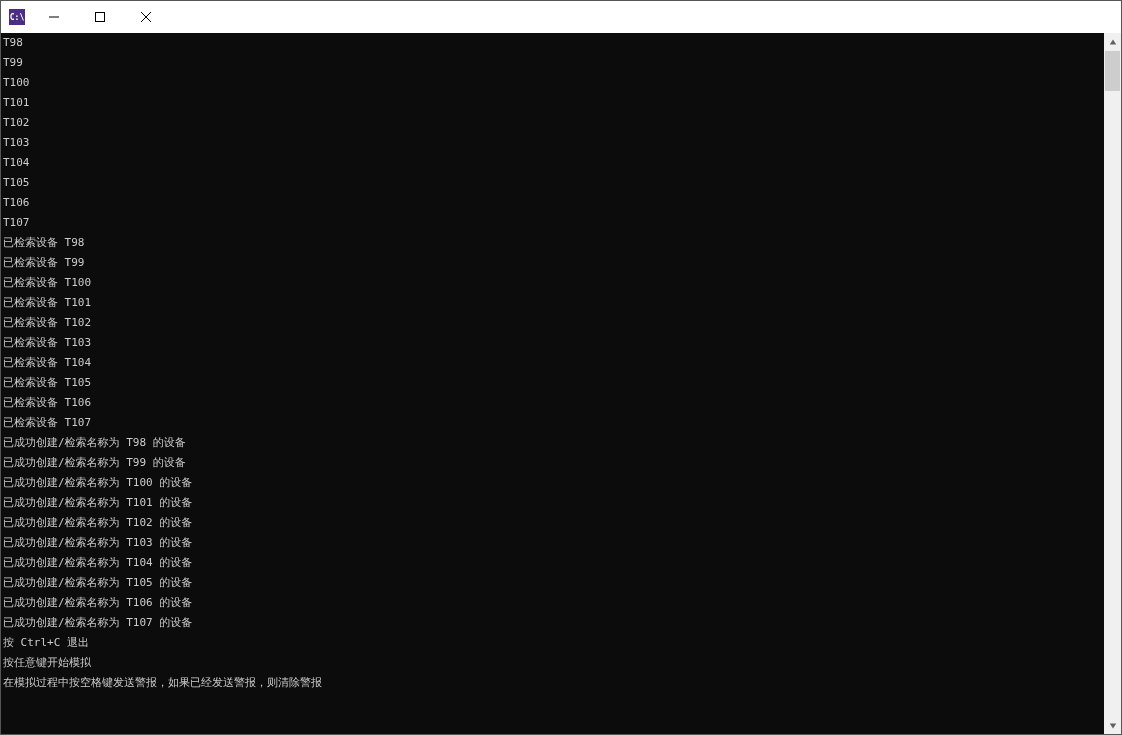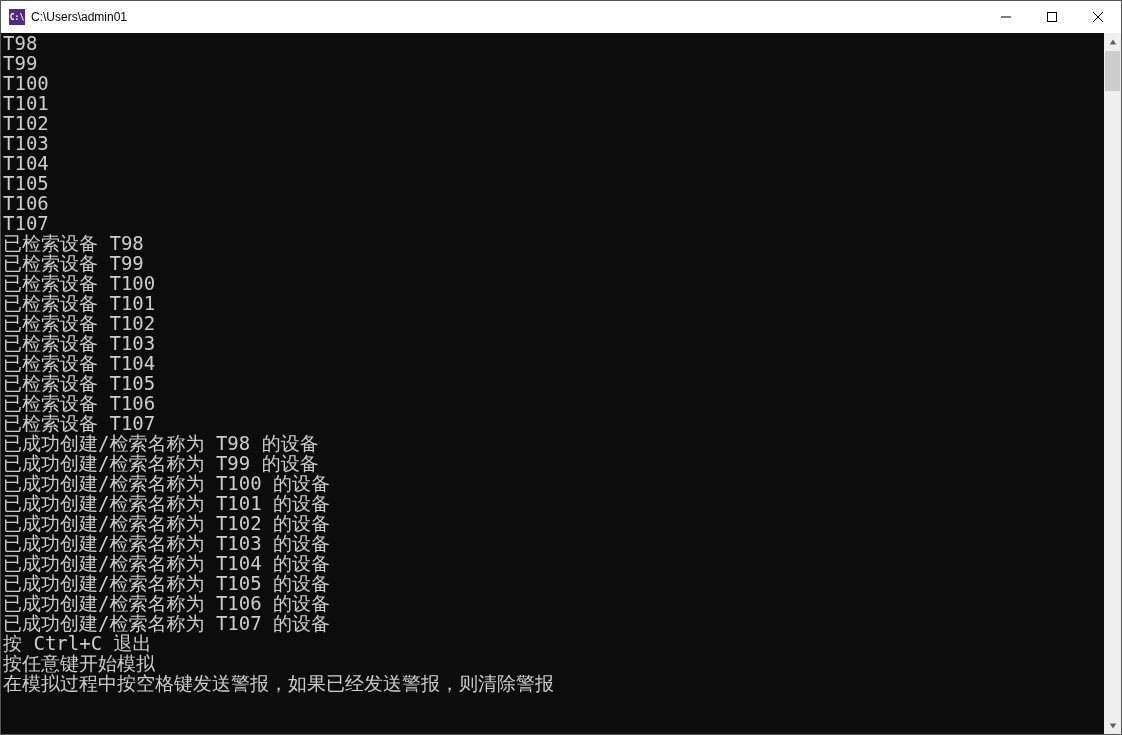--- a/index.html
+++ b/index.html
@@ -71,21 +71,21 @@
       display: flex;
       background: #0c0c0c;
       overflow: hidden;
       position: relative;
     }
     .console {
       flex: 1;
       background: #0c0c0c;
       color: #cccccc;
       font-family: "NSimSun", "SimSun", "Consolas", monospace;
-      font-size: 19px;
+      font-size: 11px;
       line-height: 20px;
       padding: 0 0 0 2px;
       overflow: hidden;
       white-space: pre;
     }
     .console-line {
       white-space: pre;
     }
     .scrollbar {
       width: 17px;
@@ -123,21 +123,20 @@
       height: 40px;
       cursor: pointer;
     }
   </style>
 </head>
 <body>
 
 <div class="window">
   <div class="titlebar">
     <div class="titlebar-icon">C:\</div>
-    <div class="titlebar-title">C:\Users\admin01</div>
     <div class="titlebar-controls">
       <button class="titlebar-btn">
         <svg viewBox="0 0 10 10">
             <line x1="0" y1="5" x2="10" y2="5" stroke="#000" stroke-width="1"></line>
           </svg>
       </button>
       <button class="titlebar-btn">
         <svg viewBox="0 0 10 10">
             <rect x="0.5" y="0.5" width="9" height="9" fill="none" stroke="#000" stroke-width="1"></rect>
           </svg>

